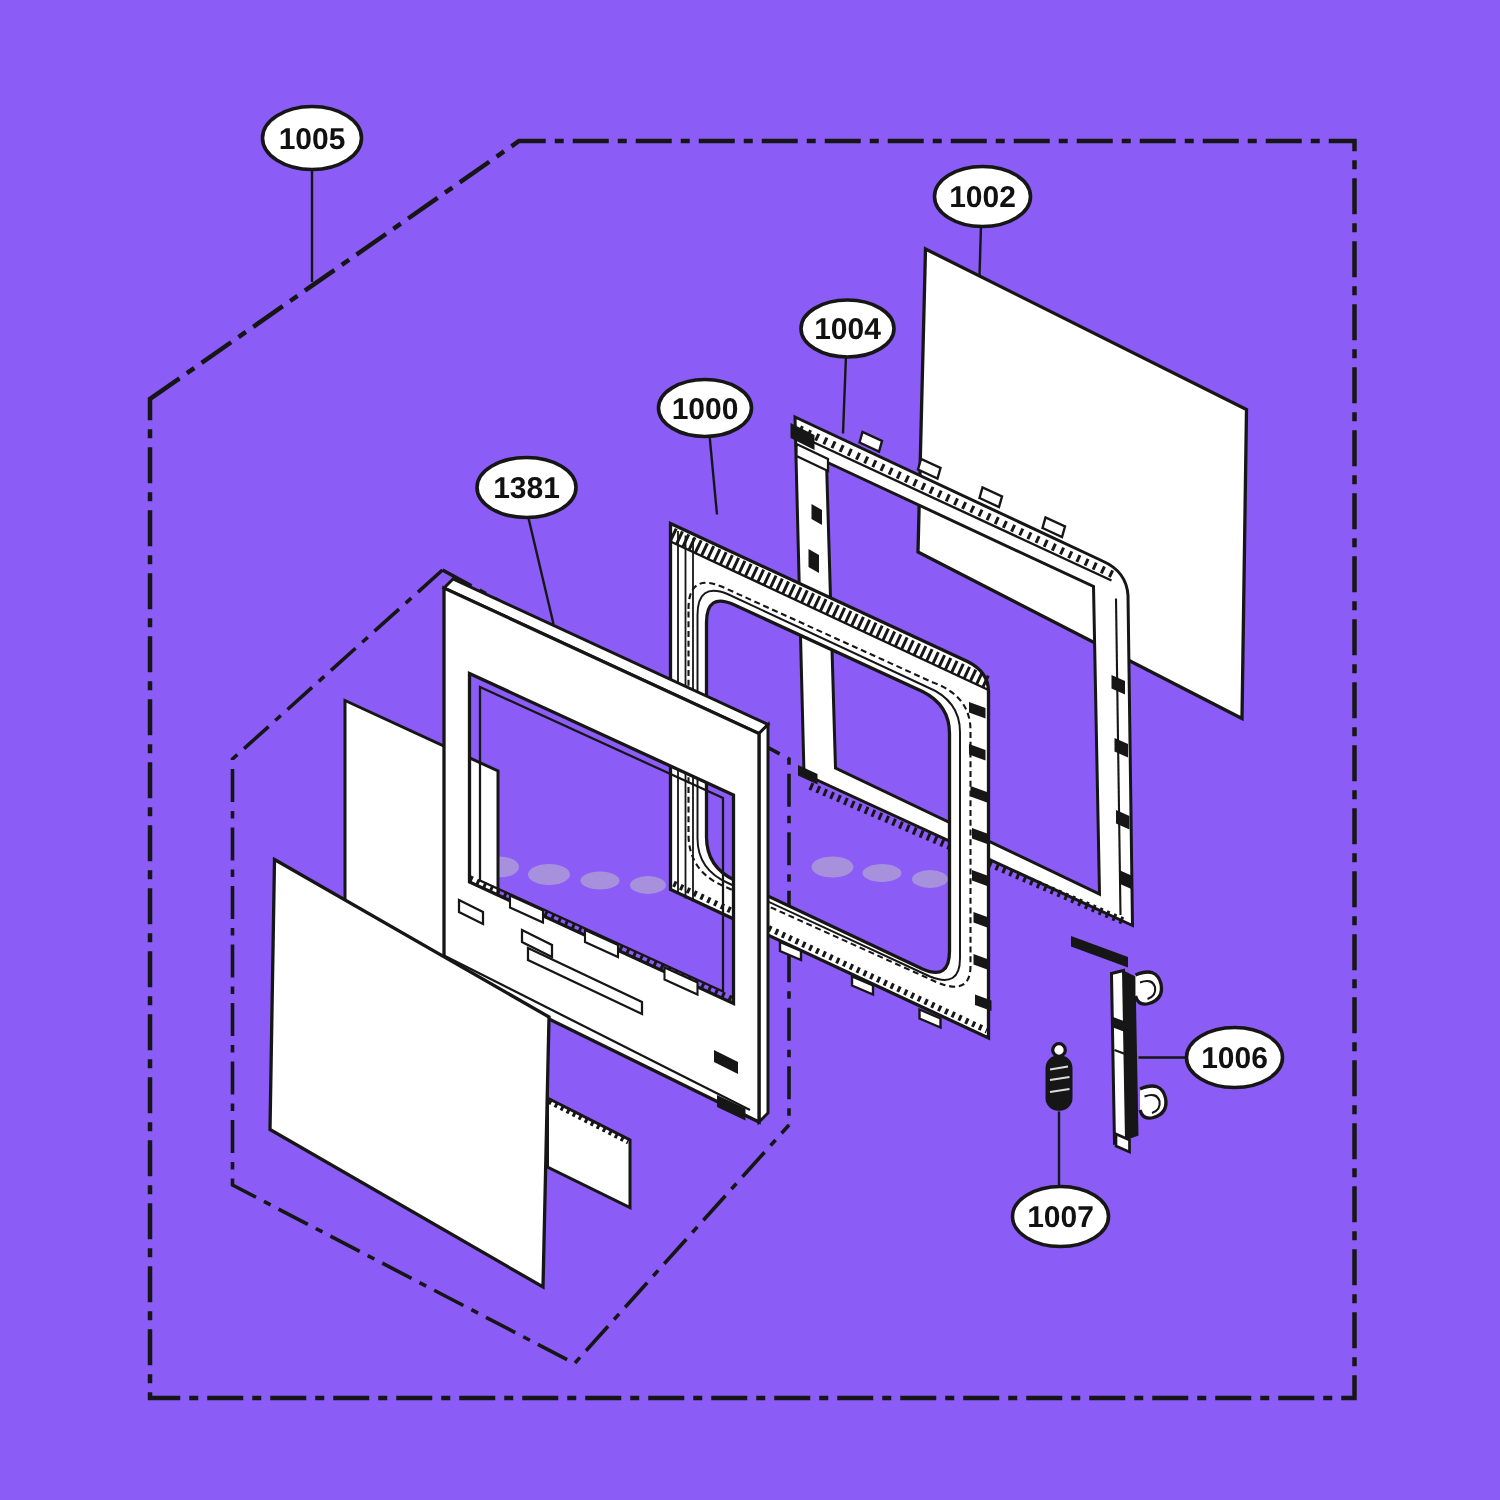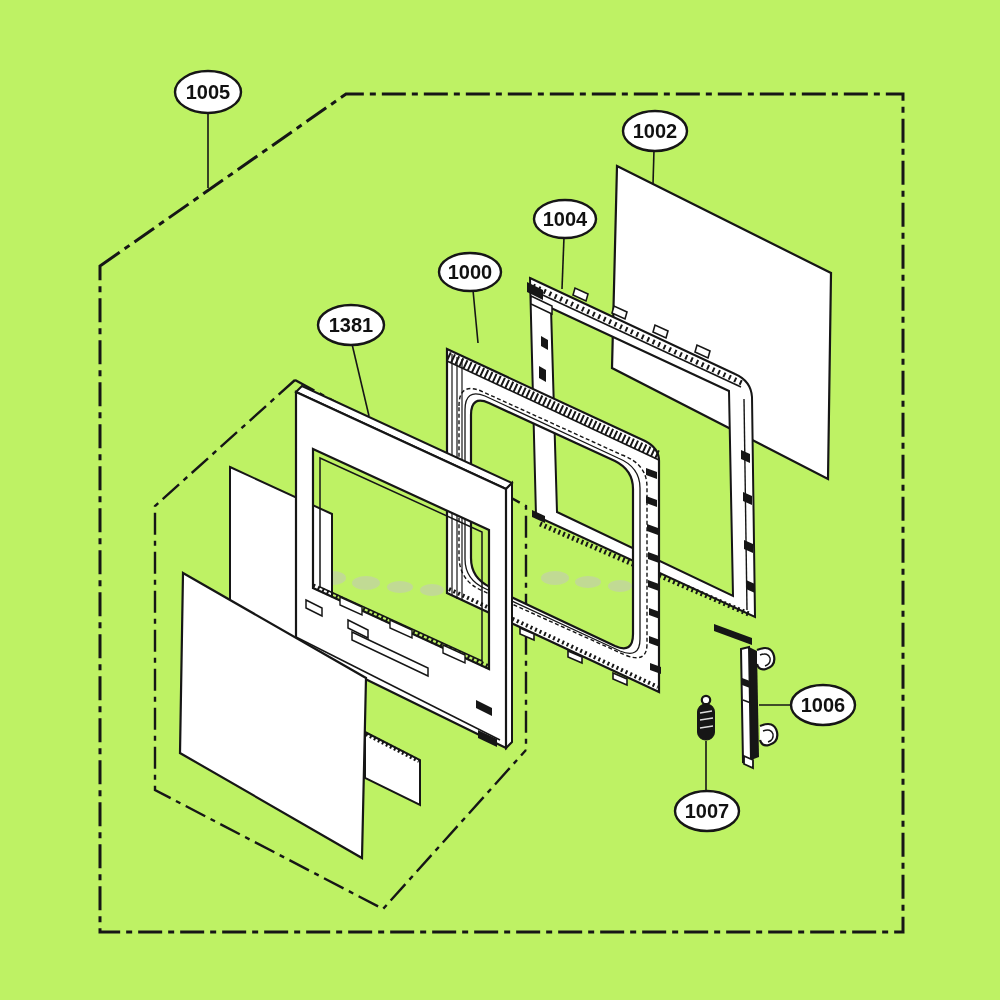--- a/index.html
+++ b/index.html
@@ -1,17 +1,17 @@
 <!DOCTYPE html>
 <html><head>
 <meta charset="utf-8">
 <style>
   html,body{margin:0;padding:0;background:#ffffff;}
   .stage{
-    position:relative;width:1000px;height:1000px;background:#bef264;
+    position:relative;width:1000px;height:1000px;background:#8b5cf6;
     font-family:"Liberation Sans","DejaVu Sans",sans-serif;overflow:hidden;
   }
   svg{position:absolute;left:0;top:0;}
   .callout-text{
     font-family:"Liberation Sans","DejaVu Sans",sans-serif;
     font-weight:bold;font-size:20px;fill:#111111;
   }
 </style>
 </head>
 <body>

